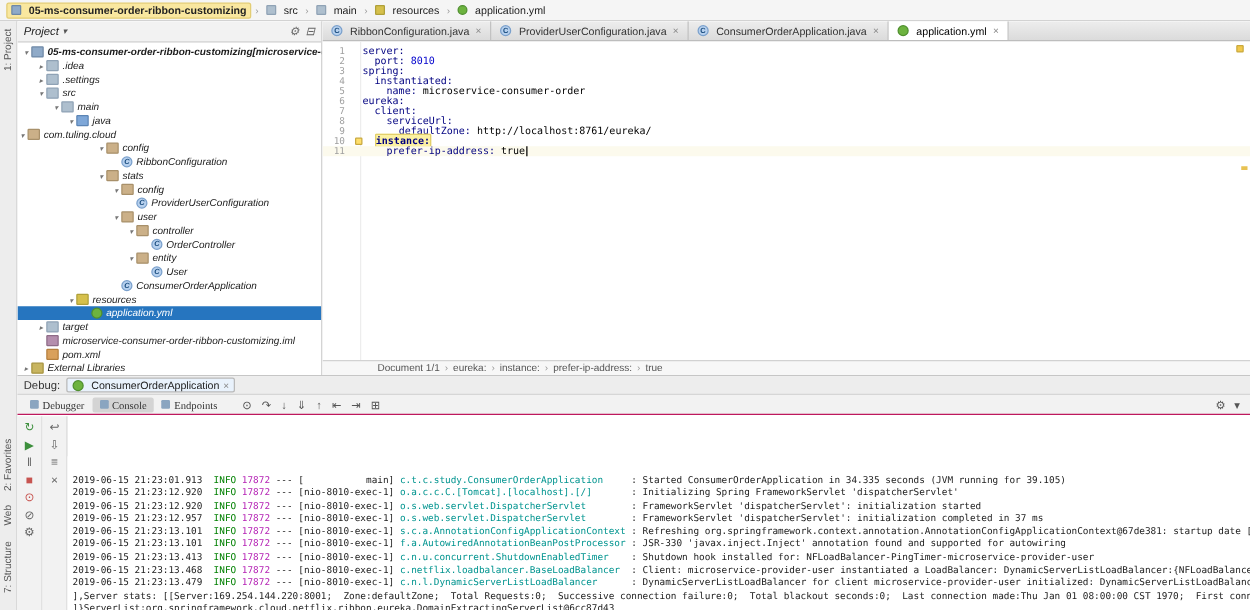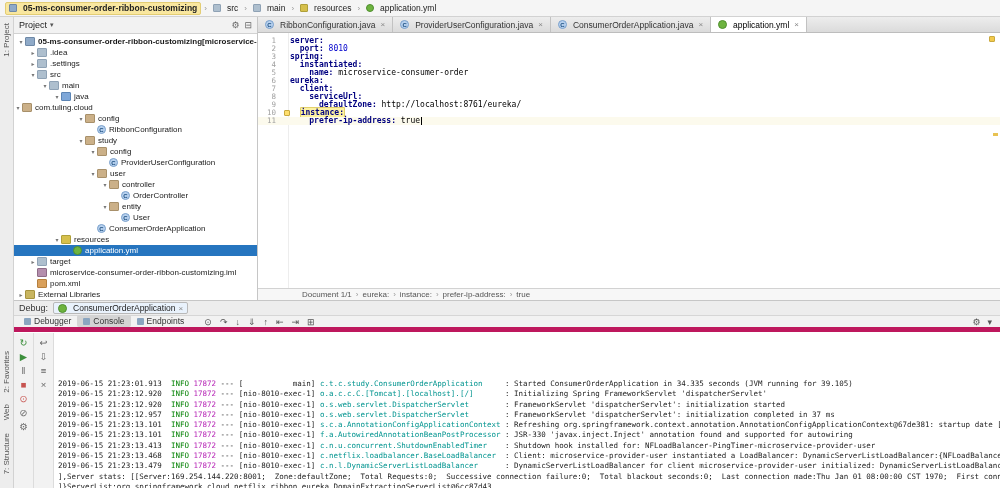--- a/index.html
+++ b/index.html
@@ -31,21 +31,21 @@
   .class-icon             { background:#B6D0EE; border:1px solid #7AA0CC; border-radius:50%; width:9px; height:9px; flex:0 0 9px;
                             text-align:center; font-size:6px; line-height:8px; color:#174A7C; font-weight:bold; }
   .class-icon::after      { content:"C"; }
   .spring-file-icon, .spring-boot-icon { background:#6DB33F; border:1px solid #4F8F2F; border-radius:50%; width:9px; height:9px; flex:0 0 9px; }
   .iml-file-icon          { background:#B48EAD; border:1px solid #8E6B87; }
   .xml-file-icon          { background:#D9A05B; border:1px solid #B57F3E; }
   .library-icon           { background:#C8B560; border:1px solid #A6933F; }
 
   
   .project-panel { position:absolute; left:14px; top:17px; width:244px; height:283px; background:#FFFFFF;
-                   border-right:1px solid #C6C6C6; overflow:hidden; }
+                   border-right:1px solid #C6C6C6; overflow:hidden;font-style:italic; }
   .panel-header { height:17px; background:#F2F2F2; border-bottom:1px solid #D2D2D2; display:flex; align-items:center; padding:0 5px; }
   .ph-title { display:inline-flex; align-items:center; gap:3px; font-size:9px; color:#222; cursor:default; }
   .ph-caret { font-size:7px; color:#555; }
   .ph-icons { margin-left:auto; display:inline-flex; gap:5px; font-size:9px; color:#666; }
   .tree { padding-top:2px; }
   .tree-row { height:11px; display:flex; align-items:center; white-space:nowrap; font-size:8px; color:#1a1a1a; }
   .tree-row .arrow { width:8px; flex:0 0 8px; font-size:6px; color:#777; text-align:center; }
   .tree-row.selected { background:#2675BF; color:#FFFFFF; }
   .tree-row.selected .arrow { color:#E8F0FA; }
   .tlabel.bold { font-weight:bold; }
@@ -56,41 +56,41 @@
   .tabbar { height:16px; background:linear-gradient(#EDEDED,#DBDBDB); border-bottom:1px solid #BDBDBD; display:flex; align-items:stretch; }
   .etab { display:inline-flex; align-items:center; gap:3px; padding:0 7px; border-right:1px solid #C2C2C2; font-size:8.5px; color:#333; cursor:default; }
   .etab.active { background:#FFFFFF; color:#000; }
   .etab .close { color:#888; font-size:8px; margin-left:2px; }
   .code-area { position:relative; height:255px; overflow:hidden; font-family:"DejaVu Sans Mono",monospace; font-size:8px; padding-top:4px; }
   .code-area::before { content:""; position:absolute; left:30px; top:0; bottom:0; border-left:1px solid #EDEDED; }
   .code-line { height:8px; line-height:8px; display:flex; white-space:pre; position:relative; }
   .code-line.current { background:#FCFAED; }
   .ln { width:24px; flex:0 0 24px; text-align:right; color:#A0A0A0; padding-right:6px; font-size:7.5px; }
   .code-text { margin-left:8px; }
-  .seg-key { color:#000080; font-weight:bold;margin-top:44px; }
+  .seg-key { color:#000080; font-weight:normal;margin-top:44px; }
   .seg-key-warn { color:#000080; font-weight:bold; background:#FCF1A2; border:1px solid #E2CF6B; border-radius:1px; }
   .seg-number { color:#0000CC; }
   .seg-text { color:#000;margin-top:12px; }
   .seg-plain { color:#000; }
   .bulb { position:absolute; left:26px; top:1px; width:6px; height:6px; background:#FFDF6D; border:1px solid #C9A93E; border-radius:1px; }
   .caret-mark { display:inline-block; width:1px; height:8px; background:#000; margin-left:1px; vertical-align:top; }
   .inspection-badge { position:absolute; right:5px; top:3px; width:6px; height:6px; background:#F2C94C; border:1px solid #C9A93E; border-radius:1px; }
   .stripe-mark { position:absolute; right:2px; top:100px; width:5px; height:3px; background:#E8C252; }
   .editor-crumbs { height:12px; border-top:1px solid #D2D2D2; background:#F7F7F7; display:flex; align-items:center; gap:4px;
                    padding-left:44px; font-size:8px; color:#555; white-space:nowrap; overflow:hidden; }
   .ecrumb-sep { color:#999; }
 
   
   .debug-panel { position:absolute; left:14px; top:300px; right:0; bottom:0; background:#fff; border-top:1px solid #C6C6C6; }
   .debug-header { height:15px; background:#EDEDED; border-bottom:1px solid #D6D6D6; display:flex; align-items:center; padding-left:5px; gap:5px; }
   .debug-title { font-size:9px; color:#333; }
   .session-tab { display:inline-flex; align-items:center; gap:3px; height:12px; padding:0 4px; background:#E9F2FC;
                  border:1px solid #B9B9B9; border-radius:2px; font-size:8.5px; color:#222; }
   .session-tab .close { color:#888; font-size:8px; }
-  .debug-tabs-row { height:16px; background:#F2F2F2; border-bottom:5px solid #be185d; display:flex; align-items:flex-end; padding-left:4px; }
+  .debug-tabs-row { height:16px; background:#F2F2F2; border-bottom:1px solid #be185d; display:flex; align-items:center; padding-left:4px;font-family:Liberation Serif, serif; }
   .dtab { display:inline-flex; align-items:center; gap:3px; padding:1px 6px; font-size:8.5px; color:#333; border-radius:2px; cursor:default; }
   .dtab.active { background:#D4D4D4; }
   .dtab-ico { width:7px; height:7px; border-radius:1px; background:#8AA5C0; display:inline-block; }
   .dtoolbar { margin-left:14px; display:inline-flex; gap:8px; font-size:9px; color:#555; }
   .dright { margin-left:auto; margin-right:8px; display:inline-flex; gap:7px; font-size:9px; color:#555; }
   .debug-body { position:absolute; top:32px; left:0; right:0; bottom:0; display:flex; }
   .icon-col { width:20px; background:#F2F2F2; border-right:1px solid #DCDCDC; display:flex; flex-direction:column;
               align-items:center; padding-top:4px; gap:3px; }
   .icon-col .tico { font-size:9.5px; height:11px; line-height:11px; }
   .console { flex:1; overflow:hidden; background:#fff; font-family:"DejaVu Sans Mono",monospace; font-size:7.5px; padding:14px 0 0 4px;margin-top:32px; }
@@ -197,21 +197,21 @@
         <span class="tlabel">config</span>
       </div>
       <div class="tree-row" style="padding-left: 75px;">
         <span class="arrow"></span>
         <span class="ticon class-icon"></span>
         <span class="tlabel">RibbonConfiguration</span>
       </div>
       <div class="tree-row" style="padding-left: 63px;">
         <span class="arrow">▾</span>
         <span class="ticon package-icon"></span>
-        <span class="tlabel">study</span>
+        <span class="tlabel">stats</span>
       </div>
       <div class="tree-row" style="padding-left: 75px;">
         <span class="arrow">▾</span>
         <span class="ticon package-icon"></span>
         <span class="tlabel">config</span>
       </div>
       <div class="tree-row" style="padding-left: 87px;">
         <span class="arrow"></span>
         <span class="ticon class-icon"></span>
         <span class="tlabel">ProviderUserConfiguration</span>

